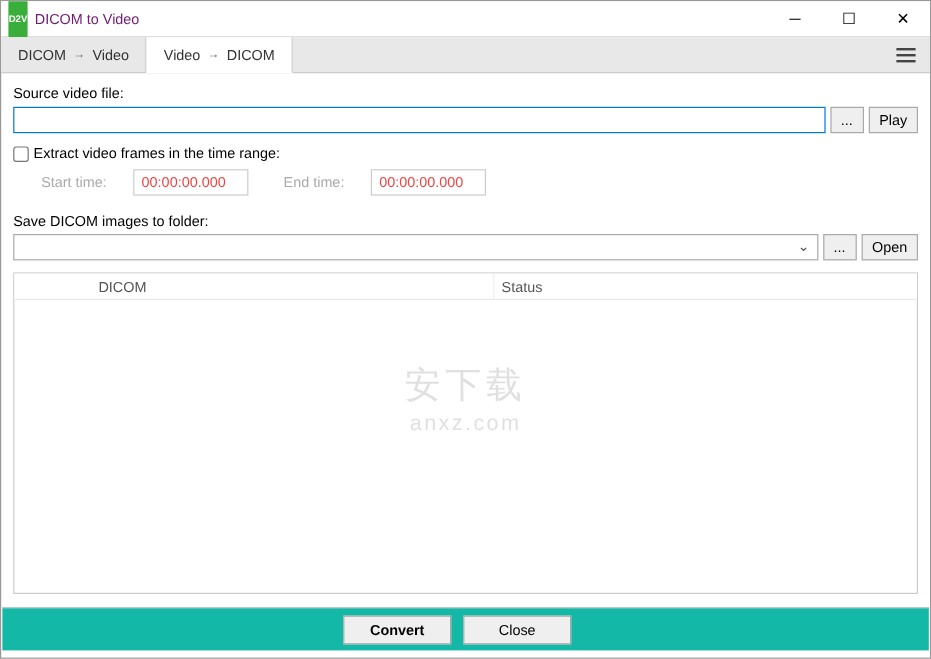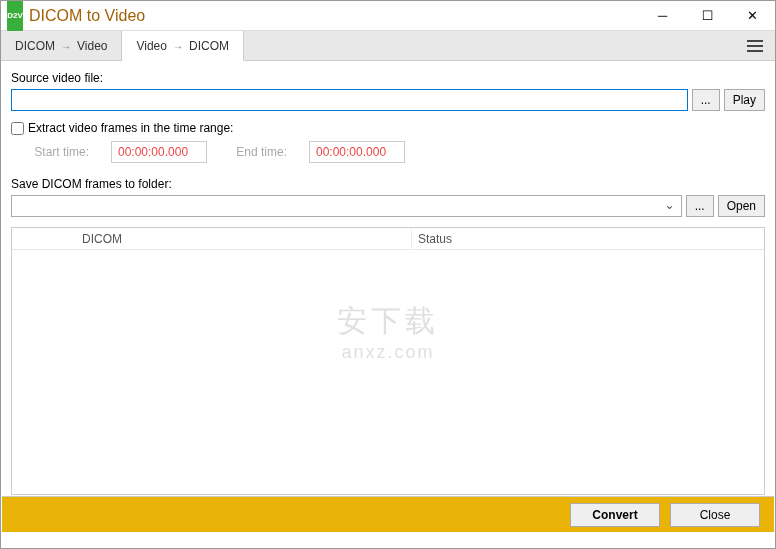--- a/index.html
+++ b/index.html
@@ -22,21 +22,21 @@
   border-bottom: 1px solid #ddd;
 }
 .titlebar .app-icon {
   width: 16px; height: 32px;
   background: #3aae3a;
   border-radius: 2px;
   margin-right: 6px;
   display: flex; align-items: center; justify-content: center;
   color: #fff; font-size: 8px; font-weight: bold;
 }
-.titlebar .title-text { font-size: 16px; color: #a16207; }
+.titlebar .title-text { font-size: 12px; color: #701a75; }
 .titlebar .win-controls {
   margin-left: auto;
   display: flex;
 }
 .titlebar .win-btn {
   width: 45px; height: 29px;
   display: flex; align-items: center; justify-content: center;
   font-size: 13px; color: #000;
   cursor: pointer;
 }
@@ -147,25 +147,25 @@
   padding-left: 6px;
   border-right: 1px solid #eee;
 }
 .list-header .col:last-child { border-right: none; }
 .col-dicom { flex: 0 0 400px; padding-left: 70px !important; }
 .col-status { flex: 1; }
 .list-body { height: calc(100% - 22px); }
 
 .footer {
   position: absolute;
-  left: 1px; right: 1px; bottom: 16px;
+  left: 1px; right: 1px; bottom: 6px;
   height: 36px;
-  background: #eab308;
+  background: #14b8a6;
   border-top: 1px solid #ccc;
-  display: flex; align-items: center; justify-content: flex-end;
+  display: flex; align-items: center; justify-content: center;
   gap: 10px; padding-right: 14px;
 }
 .footer .fbtn {
   width: 90px; height: 24px;
   background: #efefef;
   border: 1px solid #aaa;
   font-size: 12px;
   cursor: pointer;
 }
 .footer .fbtn.primary { font-weight: bold; }
@@ -227,21 +227,21 @@
     <span>Extract video frames in the time range:</span>
   </div>
 
   <div class="time-row">
     <span class="time-label">Start time:</span>
     <input type="text" class="time-input" value="00:00:00.000" style="">
     <span class="time-label">End time:</span>
     <input type="text" class="time-input" value="00:00:00.000" style="">
   </div>
 
-  <div class="label-row">Save DICOM frames to folder:</div>
+  <div class="label-row">Save DICOM images to folder:</div>
   <div class="input-row">
     <div class="combo">
       <span></span>
     </div>
     <button class="btn small">...</button>
     <button class="btn wide">Open</button>
   </div>
 
   <div class="list-area">
     <div class="list-header">

